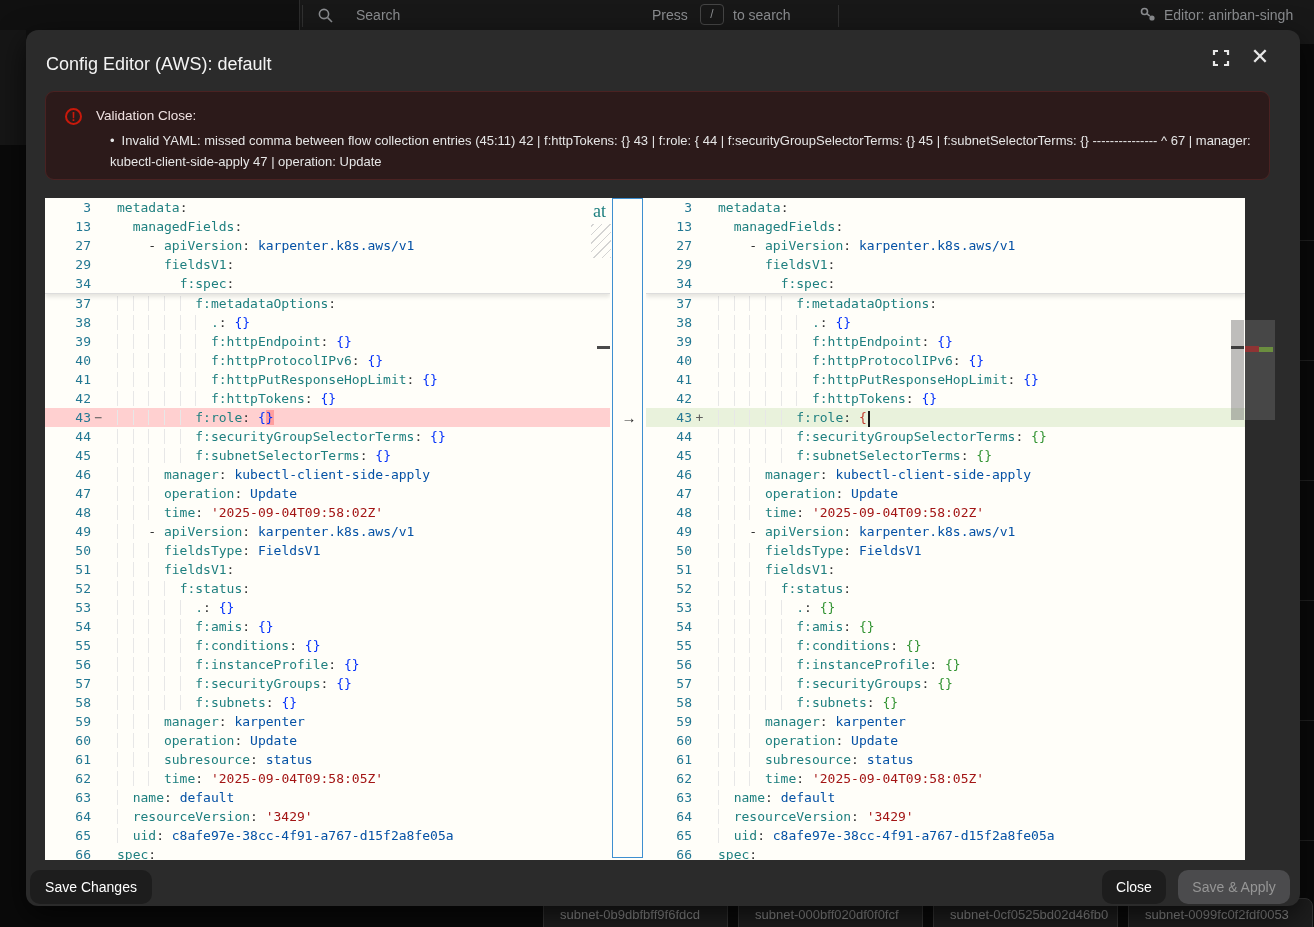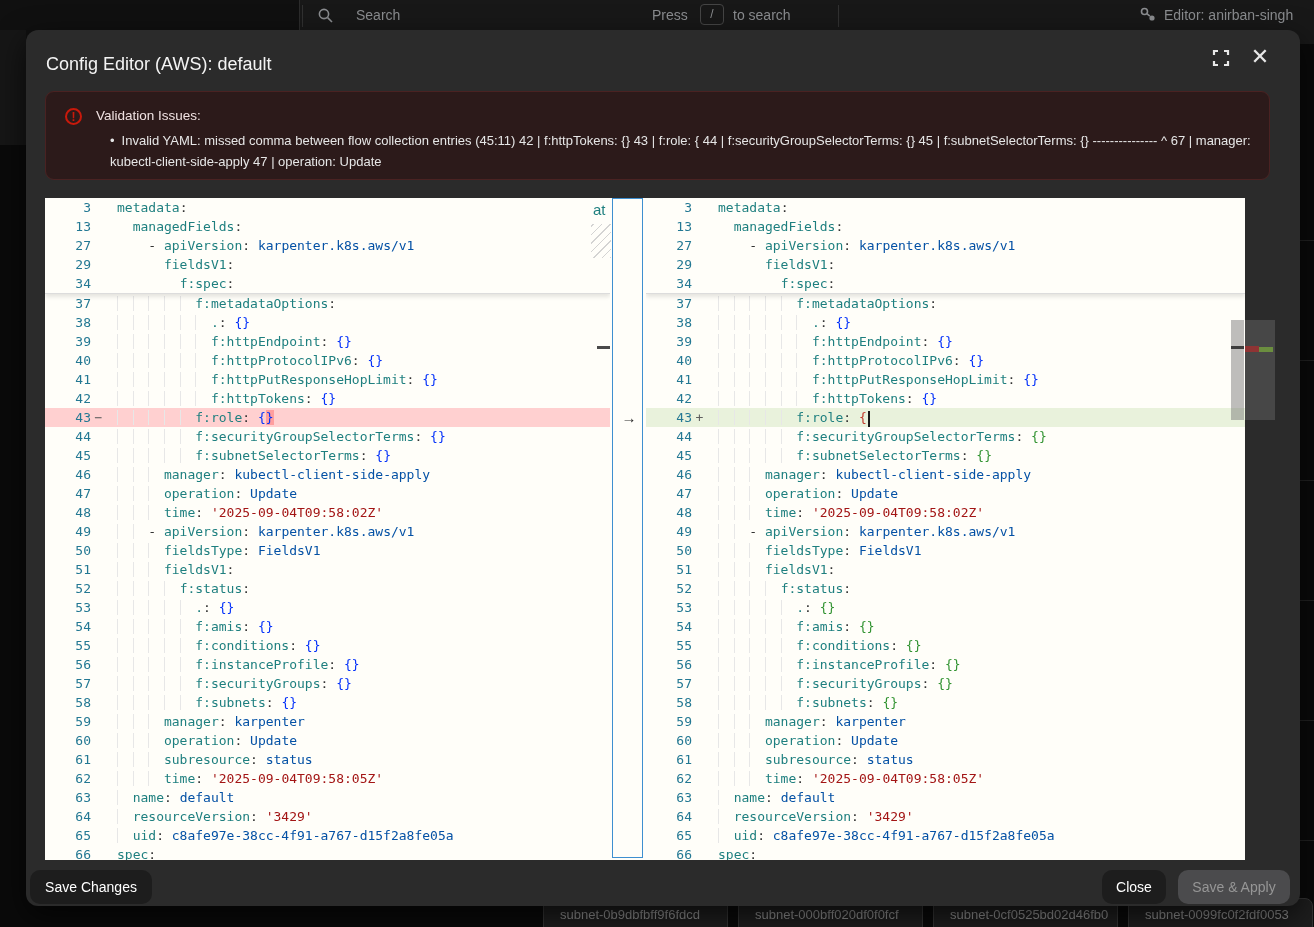--- a/index.html
+++ b/index.html
@@ -64,21 +64,21 @@
   .row.del { background:var(--delrow); }
   .row.add { background:var(--addrow); }
   .ws { background-image:repeating-linear-gradient(to right, #e7e7e7 0 1px, transparent 1px 15.63px); }
   .dc { background:var(--delchar); }
   .cur { display:inline-block; width:2px; height:16px; background:#1a1a1a; vertical-align:middle; margin-left:1px; }
 
   
   #left-scroll-mark  { left:552px; top:148px; width:13px; height:3px; background:#4a4a4a; }
   #right-scroll-thumb{ left:1186px; top:122px; width:13px; height:100px; background:rgba(110,110,110,.45); }
   #right-scroll-mark { left:1186px; top:148px; width:13px; height:3px; background:#3d3d3d; }
-  #artifact-at { left:548px; top:3px; color:var(--k); font-family:Liberation Sans, sans-serif; font-size:15px; }
+  #artifact-at { left:548px; top:3px; color:var(--k); font-family:Liberation Serif, serif; font-size:18px; }
   #artifact-hatch { left:546px; top:26px; width:20px; height:34px; opacity:.8;
                     background:repeating-linear-gradient(315deg,#c9c9c9 0 1px, transparent 1px 6px); }
 
   
   #ov-slider { left:1219px; top:290px; width:30px; height:100px; background:#474747; }
   #ov-del { left:1219px; top:316px; width:14px; height:6px; background:#8f3434; }
   #ov-add { left:1233px; top:317px; width:14px; height:5px; background:#6b8e3f; }
 
   
   .btn { height:34px; border:none; border-radius:10px; font-size:14px; font-family:"Liberation Sans",sans-serif; cursor:pointer; }
@@ -129,21 +129,21 @@
       <path d="M8 12 V8 H12"></path>
         <path d="M18 8 H22 V12"></path>
         <path d="M22 18 V22 H18"></path>
         <path d="M12 22 H8 V18"></path>
     </g>
   </svg>
   <div id="close-btn" class="abs">✕</div>
 
   <div id="banner" class="abs">
     <div id="banner-icon" class="abs">!</div>
-    <div id="banner-title" class="abs">Validation Issues:</div>
+    <div id="banner-title" class="abs">Validation Close:</div>
     <div id="banner-bullet" class="abs">
       <span class="dot">•</span><span>Invalid YAML: missed comma between flow collection entries (45:11) 42 | f:httpTokens: {} 43 | f:role: { 44 | f:securityGroupSelectorTerms: {} 45 | f:subnetSelectorTerms: {} --------------- ^ 67 | manager: kubectl-client-side-apply 47 | operation: Update</span>
     </div>
   </div>
 
   <div id="editor" class="abs">
     <div id="left-pane" class="abs pane">
       <div class="sticky" id="left-sticky">
           <div class="row"><span class="num">3</span><span class="sign"></span><span class="code"><span style="color: rgb(30, 127, 127);">metadata</span><span style="color: rgb(51, 51, 51);">:</span></span></div>
           <div class="row"><span class="num">13</span><span class="sign"></span><span class="code"><span class="ws">  </span><span style="color: rgb(30, 127, 127);">managedFields</span><span style="color: rgb(51, 51, 51);">:</span></span></div>

